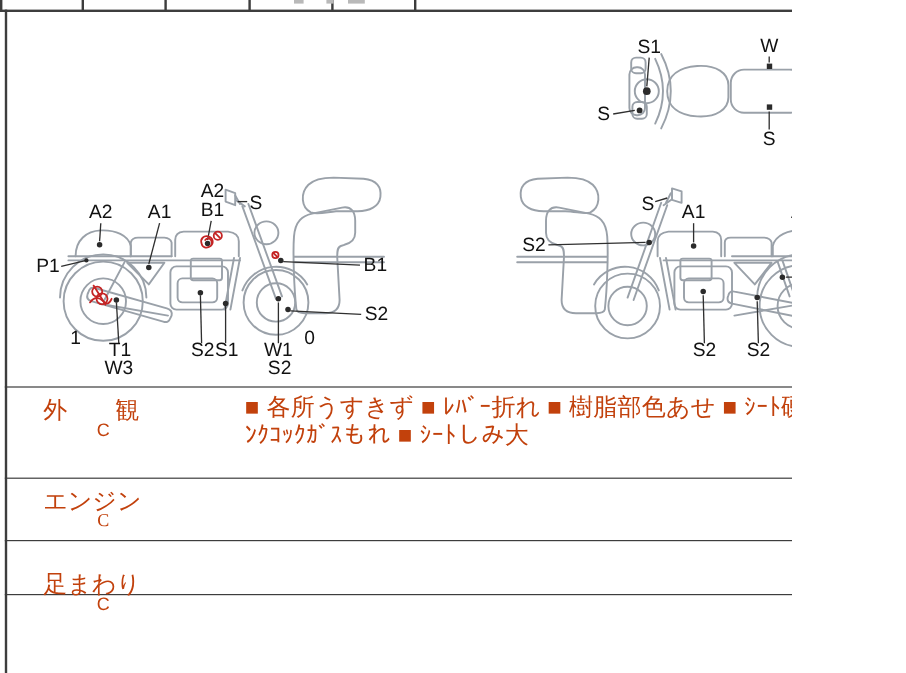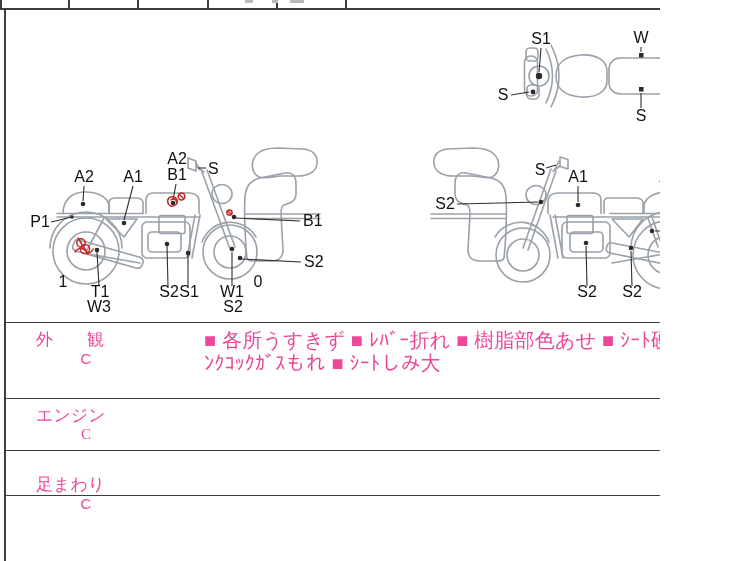--- a/index.html
+++ b/index.html
@@ -1,29 +1,29 @@
 <!DOCTYPE html>
 <html><head>
 <meta charset="utf-8">
 <style>
   html,body{margin:0;padding:0;background:#fff;}
   .sheet{
     position:relative;width:660px;height:561px;background:#fff;overflow:hidden;
-    font-family:"Liberation Sans","DejaVu Sans",sans-serif;color:#ec4899;
+    font-family:"Liberation Sans","DejaVu Sans",sans-serif;color:#c2410c;
   }
   .hline,.vline{position:absolute;background:#3d3d3d;}
   .frag{position:absolute;background:#b9b9b9;}
   .diagram-svg{position:absolute;left:0;top:0;z-index:1;}
   .diagram-svg text{font-family:"Liberation Sans","DejaVu Sans",sans-serif;font-size:16px;fill:#111;}
   .bike{stroke:#9aa1a9;stroke-width:1.6;fill:none;stroke-linejoin:round;stroke-linecap:round;}
   .leader{stroke:#2f2f2f;stroke-width:1.1;fill:none;}
   .dot{fill:#2b2b2b;stroke:none;}
   .red{stroke:#c42424;stroke-width:1.5;fill:none;stroke-linecap:round;}
   .insp-row{position:absolute;left:4px;width:746px;z-index:2;}
-  .sec-label{position:absolute;left:32px;top:0;font-size:17px;white-space:pre;}
+  .sec-label{position:absolute;left:32px;top:0;font-size:20px;white-space:pre;}
   .sec-grade{position:absolute;left:32px;top:22px;width:100px;text-align:center;font-size:15px;}
   .sec-items{
     position:absolute;left:200px;top:1px;width:542px;
     font-size:20px;line-height:22.5px;word-break:break-all;letter-spacing:0.2px;
   }
 </style>
 </head>
 <body>
 
 <div class="sheet">

